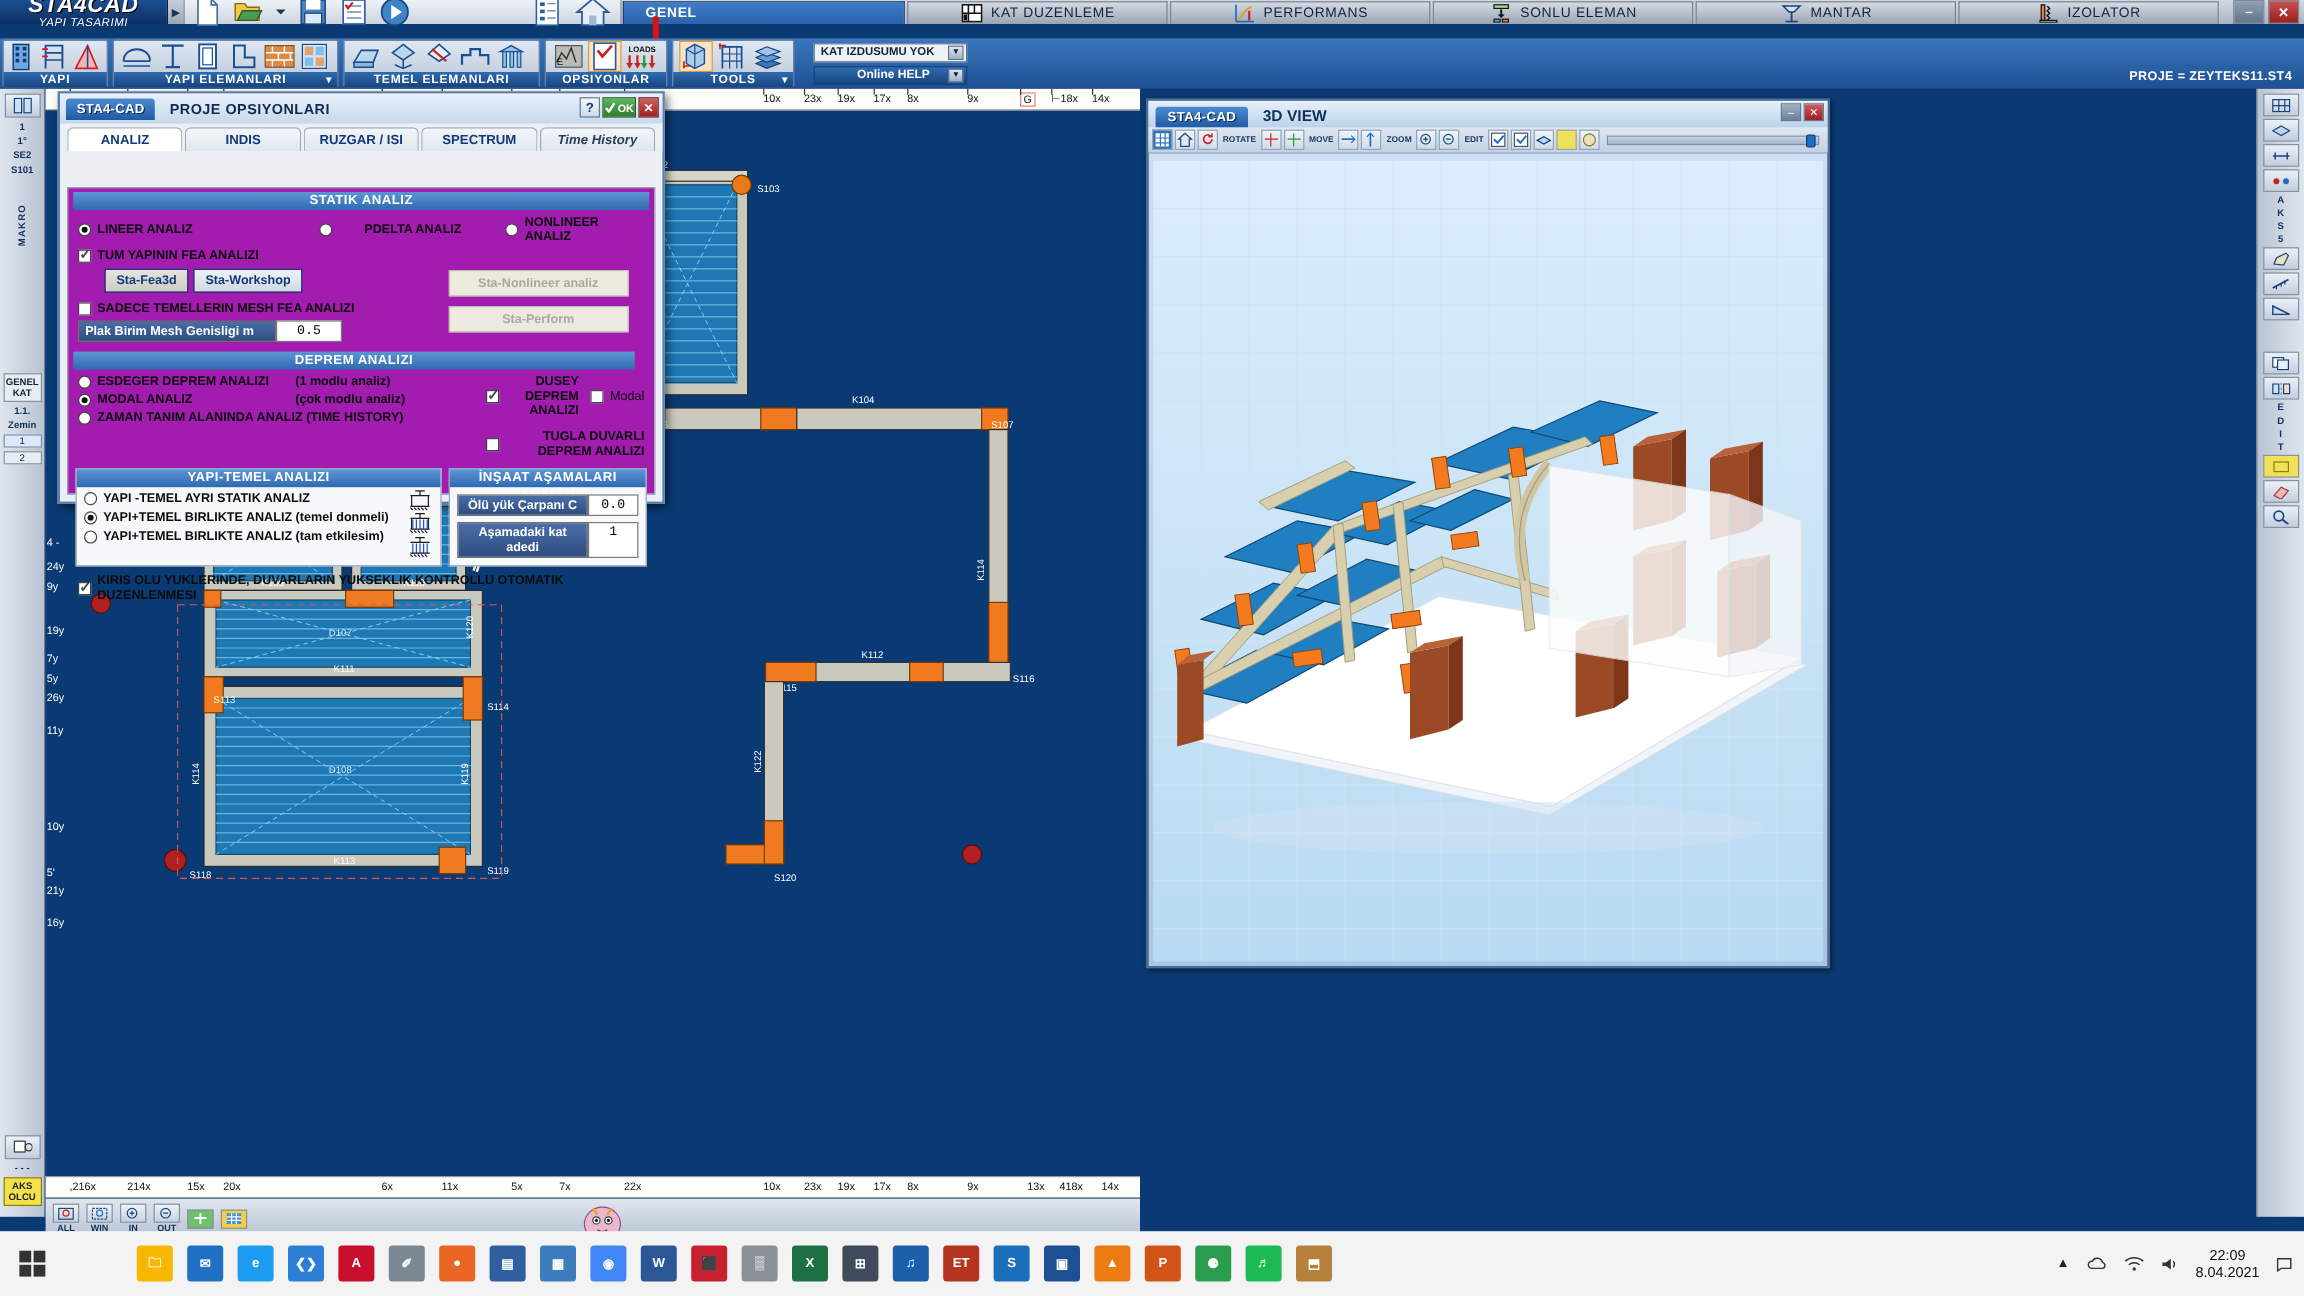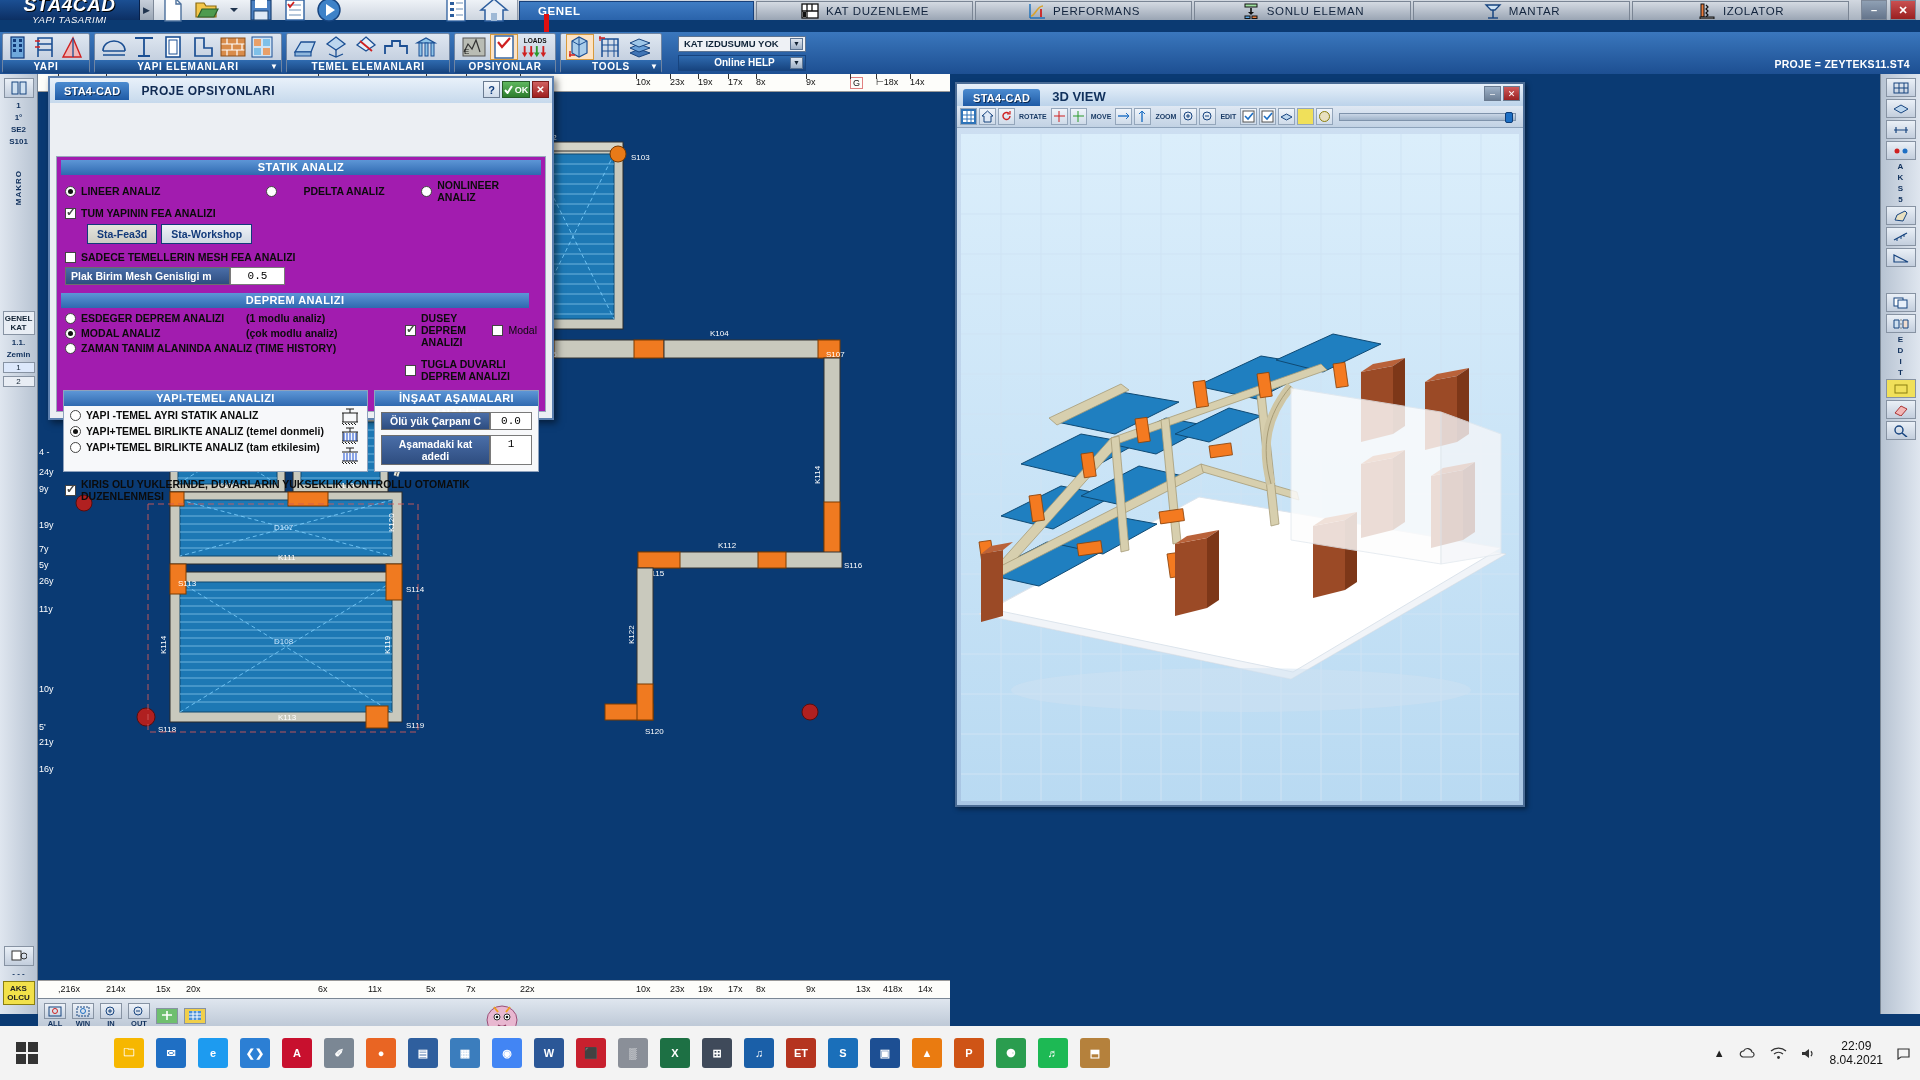--- a/index.html
+++ b/index.html
@@ -1118,20 +1118,27 @@
         <div class="dbok">
           <svg width="9" height="9" viewBox="0 0 9 9" style="margin-right:2px">
               <path d="M1 5l2.5 3L8 1" stroke="#fff" stroke-width="2" fill="none"></path>
             </svg>
           <span>OK</span>
         </div>
         <div class="dbx">✕</div>
       </div>
     </div>
 
+    <div class="tabstrip">
+      <div class="dtab active">ANALIZ</div>
+      <div class="dtab">INDIS</div>
+      <div class="dtab">RUZGAR / ISI</div>
+      <div class="dtab">SPECTRUM</div>
+      <div class="dtab ital">Time History</div>
+    </div>
 
     <div class="dbody">
 
       <div class="secthead" style="margin:3px 4px 0 4px;">STATIK ANALIZ</div>
       <div style="padding:4px 8px 0 8px;">
         <div class="row">
           <div style="width:206px;display:flex;align-items:flex-end;">
             <span class="radio on"></span>
             <span>LINEER ANALIZ</span>
           </div>
@@ -1157,20 +1164,24 @@
             </div>
             <div class="row" style="margin-top:7px;">
               <span class="cbox"></span>
               <span>SADECE TEMELLERIN MESH FEA ANALIZI</span>
             </div>
             <div style="display:flex;margin-top:4px;">
               <div class="fieldlbl" style="width:165px;">Plak Birim Mesh Genisligi m</div>
               <div class="fieldval" style="width:55px;padding:2px 0;">0.5</div>
             </div>
           </div>
+          <div style="flex:1;display:flex;flex-direction:column;align-items:center;gap:8px;padding-top:22px;">
+            <div class="btndis">Sta-Nonlineer analiz</div>
+            <div class="btndis">Sta-Perform</div>
+          </div>
         </div>
       </div>
 
       <div class="secthead" style="margin:8px 16px 0 4px;">DEPREM ANALIZI</div>
       <div style="display:flex;padding:4px 8px 0 8px;gap:44px;">
         <div style="width:290px;">
           <div class="row" style="margin-bottom:3px;">
             <span class="radio"></span>
             <span style="width:165px;">ESDEGER   DEPREM   ANALIZI</span>
             <span>(1  modlu  analiz)</span>
@@ -1178,21 +1189,21 @@
           <div class="row" style="margin-bottom:3px;">
             <span class="radio on"></span>
             <span style="width:165px;">MODAL   ANALIZ</span>
             <span>(çok modlu  analiz)</span>
           </div>
           <div class="row">
             <span class="radio"></span>
             <span>ZAMAN TANIM ALANINDA ANALIZ   (TIME HISTORY)</span>
           </div>
         </div>
-        <div style="flex:1;padding-left:6px;">
+        <div style="flex:1;padding-left:6px;text-align:right;">
           <div style="display:flex;align-items:center;">
             <div class="row">
               <span class="cbox on"></span>
               <span>DUSEY DEPREM ANALIZI</span>
             </div>
             <div class="row" style="margin-left:10px;font-weight:normal;">
               <span class="cbox"></span>
               <span>Modal</span>
             </div>
           </div>

